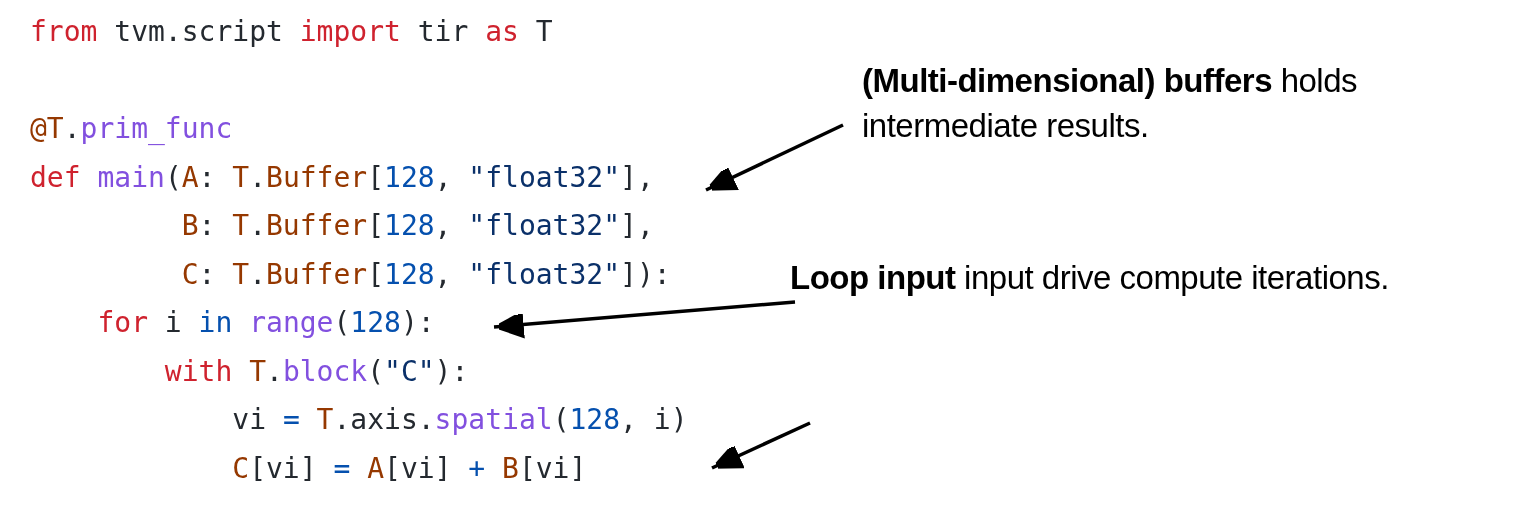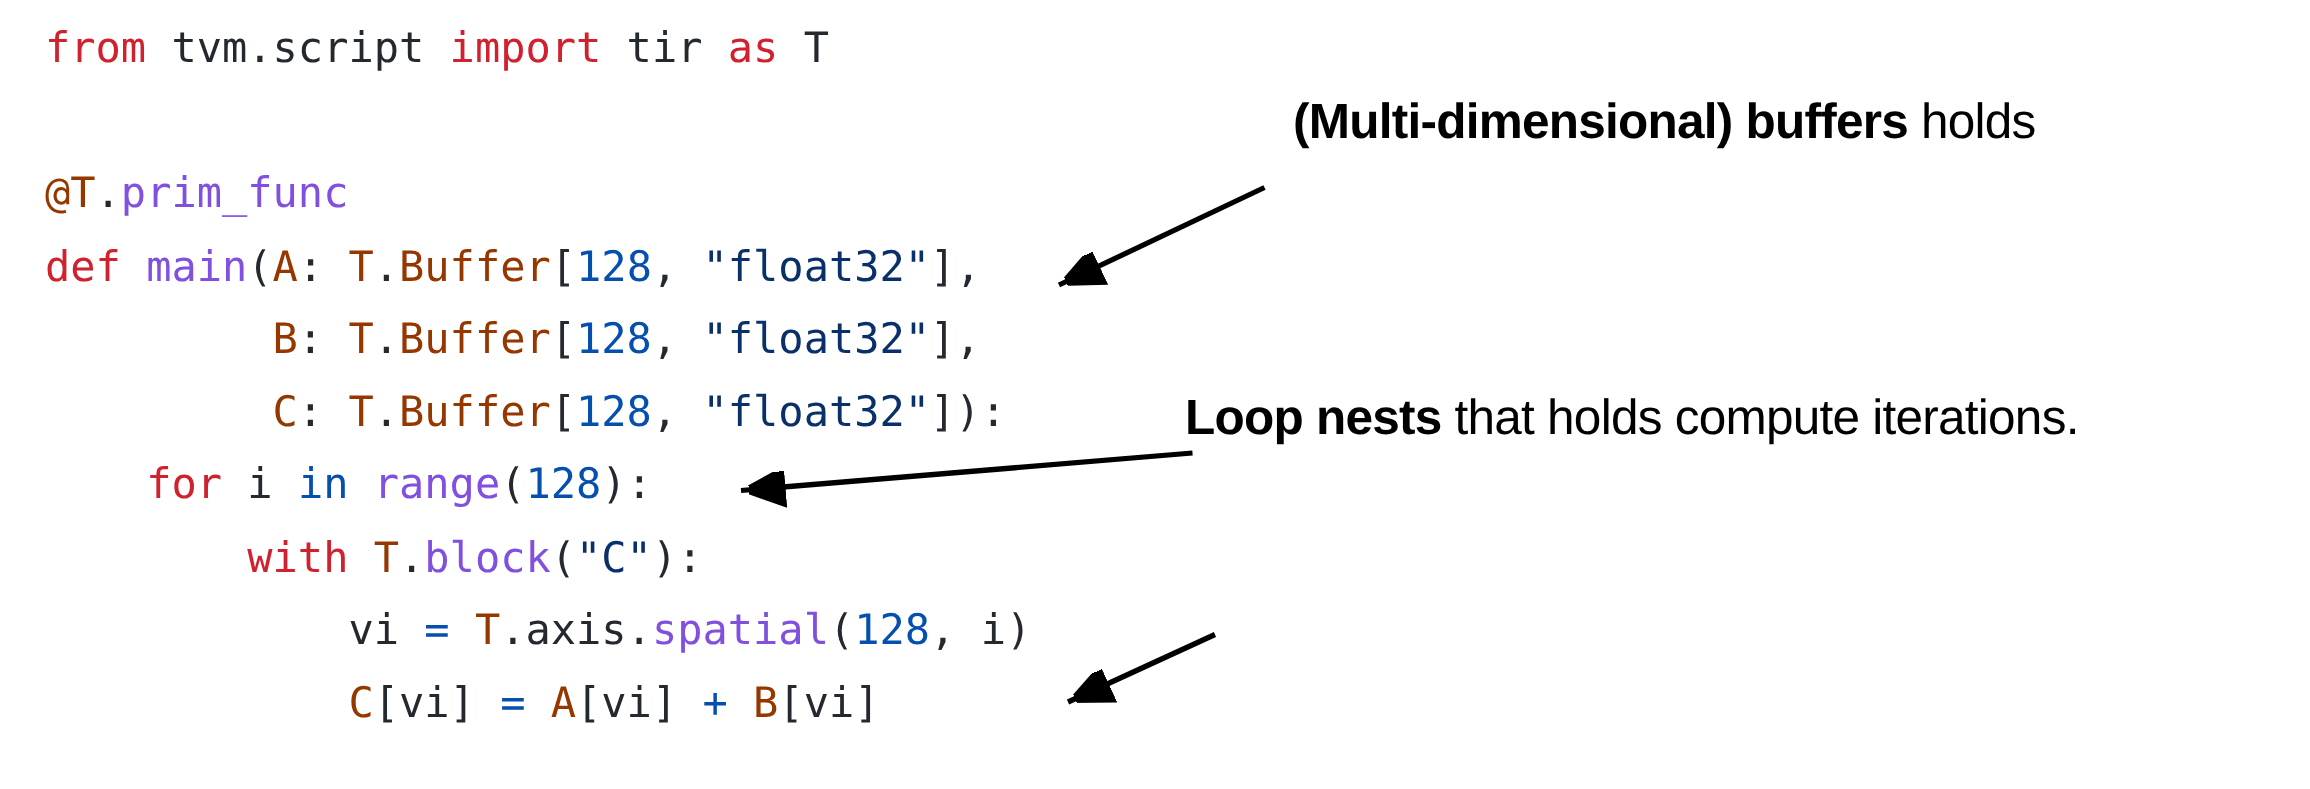--- a/index.html
+++ b/index.html
@@ -49,23 +49,23 @@
     pointer-events: none;
   }
 </style>
 </head>
 <body>
 
 <div class="canvas">
 
   <pre class="code" id="code-block"><div class="line"><span style="color: rgb(207, 34, 46);">from</span><span style="color: rgb(36, 41, 47);"> tvm.script </span><span style="color: rgb(207, 34, 46);">import</span><span style="color: rgb(36, 41, 47);"> tir </span><span style="color: rgb(207, 34, 46);">as</span><span style="color: rgb(36, 41, 47);"> T</span></div><div class="line">&nbsp;</div><div class="line"><span style="color: rgb(149, 56, 0);">@T</span><span style="color: rgb(36, 41, 47);">.</span><span style="color: rgb(130, 80, 223);">prim_func</span></div><div class="line"><span style="color: rgb(207, 34, 46);">def</span><span style="color: rgb(36, 41, 47);"> </span><span style="color: rgb(130, 80, 223);">main</span><span style="color: rgb(36, 41, 47);">(</span><span style="color: rgb(149, 56, 0);">A</span><span style="color: rgb(36, 41, 47);">: </span><span style="color: rgb(149, 56, 0);">T</span><span style="color: rgb(36, 41, 47);">.</span><span style="color: rgb(149, 56, 0);">Buffer</span><span style="color: rgb(36, 41, 47);">[</span><span style="color: rgb(5, 80, 174);">128</span><span style="color: rgb(36, 41, 47);">, </span><span style="color: rgb(10, 48, 105);">"float32"</span><span style="color: rgb(36, 41, 47);">],</span></div><div class="line"><span style="color: rgb(36, 41, 47);">         </span><span style="color: rgb(149, 56, 0);">B</span><span style="color: rgb(36, 41, 47);">: </span><span style="color: rgb(149, 56, 0);">T</span><span style="color: rgb(36, 41, 47);">.</span><span style="color: rgb(149, 56, 0);">Buffer</span><span style="color: rgb(36, 41, 47);">[</span><span style="color: rgb(5, 80, 174);">128</span><span style="color: rgb(36, 41, 47);">, </span><span style="color: rgb(10, 48, 105);">"float32"</span><span style="color: rgb(36, 41, 47);">],</span></div><div class="line"><span style="color: rgb(36, 41, 47);">         </span><span style="color: rgb(149, 56, 0);">C</span><span style="color: rgb(36, 41, 47);">: </span><span style="color: rgb(149, 56, 0);">T</span><span style="color: rgb(36, 41, 47);">.</span><span style="color: rgb(149, 56, 0);">Buffer</span><span style="color: rgb(36, 41, 47);">[</span><span style="color: rgb(5, 80, 174);">128</span><span style="color: rgb(36, 41, 47);">, </span><span style="color: rgb(10, 48, 105);">"float32"</span><span style="color: rgb(36, 41, 47);">]):</span></div><div class="line"><span style="color: rgb(36, 41, 47);">    </span><span style="color: rgb(207, 34, 46);">for</span><span style="color: rgb(36, 41, 47);"> i </span><span style="color: rgb(5, 80, 174);">in</span><span style="color: rgb(36, 41, 47);"> </span><span style="color: rgb(130, 80, 223);">range</span><span style="color: rgb(36, 41, 47);">(</span><span style="color: rgb(5, 80, 174);">128</span><span style="color: rgb(36, 41, 47);">):</span></div><div class="line"><span style="color: rgb(36, 41, 47);">        </span><span style="color: rgb(207, 34, 46);">with</span><span style="color: rgb(36, 41, 47);"> </span><span style="color: rgb(149, 56, 0);">T</span><span style="color: rgb(36, 41, 47);">.</span><span style="color: rgb(130, 80, 223);">block</span><span style="color: rgb(36, 41, 47);">(</span><span style="color: rgb(10, 48, 105);">"C"</span><span style="color: rgb(36, 41, 47);">):</span></div><div class="line"><span style="color: rgb(36, 41, 47);">            vi </span><span style="color: rgb(5, 80, 174);">=</span><span style="color: rgb(36, 41, 47);"> </span><span style="color: rgb(149, 56, 0);">T</span><span style="color: rgb(36, 41, 47);">.axis.</span><span style="color: rgb(130, 80, 223);">spatial</span><span style="color: rgb(36, 41, 47);">(</span><span style="color: rgb(5, 80, 174);">128</span><span style="color: rgb(36, 41, 47);">, i)</span></div><div class="line"><span style="color: rgb(36, 41, 47);">            </span><span style="color: rgb(149, 56, 0);">C</span><span style="color: rgb(36, 41, 47);">[vi] </span><span style="color: rgb(5, 80, 174);">=</span><span style="color: rgb(36, 41, 47);"> </span><span style="color: rgb(149, 56, 0);">A</span><span style="color: rgb(36, 41, 47);">[vi] </span><span style="color: rgb(5, 80, 174);">+</span><span style="color: rgb(36, 41, 47);"> </span><span style="color: rgb(149, 56, 0);">B</span><span style="color: rgb(36, 41, 47);">[vi]</span></div></pre>
 
-  <div class="annotation ann-buffers" id="ann-buffers"><div><span class="b">(Multi-dimensional) buffers</span><span class="r"> holds</span></div></div>
+  <div class="annotation ann-buffers" id="ann-buffers"><div><span class="b">(Multi-dimensional) buffers</span><span class="r"> holds</span></div><div><span class="r">intermediate results.</span></div></div>
 
-  <div class="annotation ann-loop-nests" id="ann-loop-nests"><div><span class="b">Loop nests</span><span class="r"> that holds compute iterations.</span></div></div>
+  <div class="annotation ann-loop-nests" id="ann-loop-nests"><div><span class="b">Loop input</span><span class="r"> input drive compute iterations.</span></div></div>
 
 
   <svg class="arrows" id="arrows-svg" viewBox="0 0 1540 526" xmlns="http://www.w3.org/2000/svg">
     <defs>
       <marker id="ah" markerWidth="7" markerHeight="7" refX="8.5" refY="4" orient="auto">
         <path d="M0,0 L9,4 L0,8 z" fill="#000000"></path>
       </marker>
     </defs>
   <line x1="843" y1="125" x2="706" y2="190" stroke="#000000" stroke-width="3.5" marker-end="url(#ah)"></line>
       <line x1="795" y1="302" x2="494" y2="327" stroke="#000000" stroke-width="3.5" marker-end="url(#ah)"></line>

